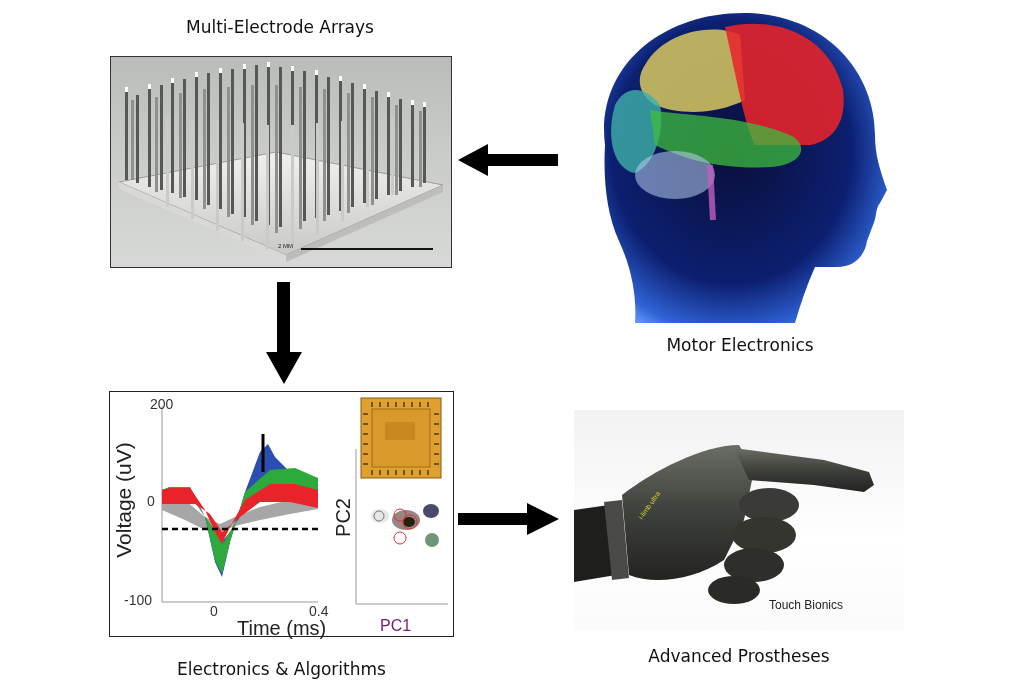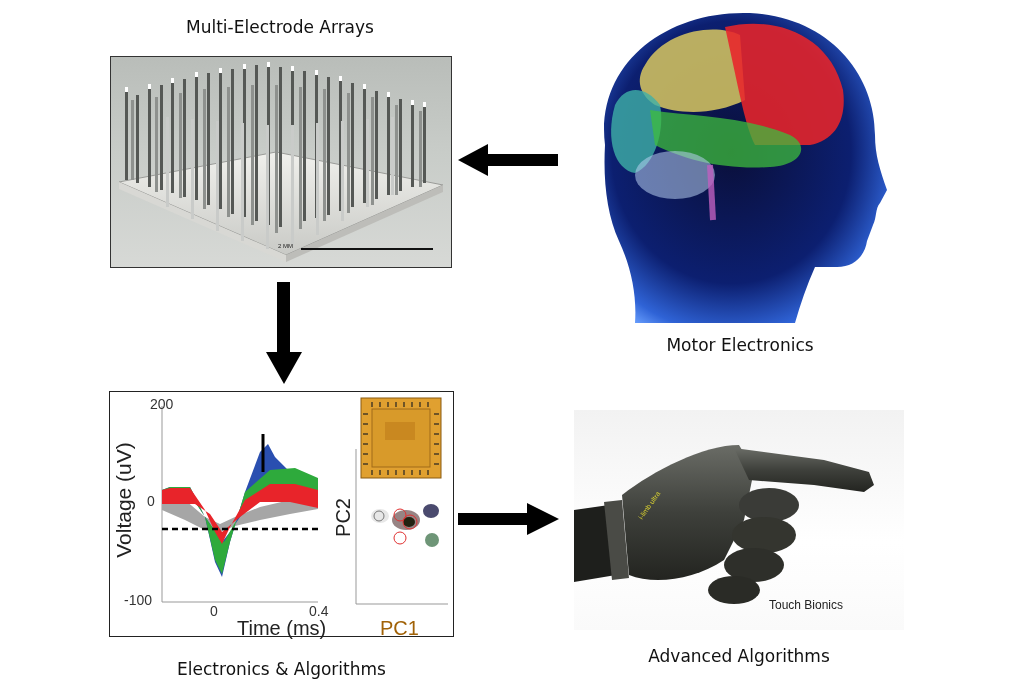--- a/index.html
+++ b/index.html
@@ -22,21 +22,21 @@
   
   #hand { left:574px; top:410px; width:330px; height:220px;
           background:linear-gradient(180deg,#f2f2f2 0%,#ffffff 60%,#fafafa 100%); }
 </style>
 </head>
 <body>
 
 <div class="abs title" style="left:110px;top:17px;width:340px;">Multi-Electrode Arrays</div>
 <div class="abs title" style="left:575px;top:335px;width:330px;">Motor Electronics</div>
 <div class="abs title" style="left:109px;top:659px;width:345px;">Electronics &amp; Algorithms</div>
-<div class="abs title" style="left:574px;top:646px;width:330px;">Advanced Algorithms</div>
+<div class="abs title" style="left:574px;top:646px;width:330px;">Advanced Prostheses</div>
 
 <div id="mea" class="abs">
   <svg width="340" height="210" viewBox="0 0 340 210">
     <defs>
       <linearGradient id="needle" x1="0" x2="1">
         <stop offset="0" stop-color="#3d3f3d"></stop>
         <stop offset="0.5" stop-color="#7a7d7a"></stop>
         <stop offset="1" stop-color="#2e302e"></stop>
       </linearGradient>
       <linearGradient id="base" x1="0" x2="0" y1="0" y2="1">
@@ -242,21 +242,21 @@
   
   <div class="abs" style="left:12px;top:4px;font-size:14px;color:#333;margin-left:28px;">200</div>
   <div class="abs" style="left:37px;top:101px;font-size:14px;color:#333;">0</div>
   <div class="abs" style="left:14px;top:200px;font-size:14px;color:#333;">-100</div>
   <div class="abs" style="left:100px;top:211px;font-size:14px;color:#333;">0</div>
   <div class="abs" style="left:159px;top:211px;font-size:14px;color:#333;margin-left:40px;">0.4</div>
   <div class="abs" style="left:-44px;top:96px;font-size:21px;color:#222;transform:rotate(-90deg);white-space:nowrap;">Voltage (uV)</div>
   <div class="abs" style="left:88px;top:225px;font-size:20px;color:#222;white-space:nowrap;margin-left:39px;">Time (ms)</div>
   
   <div class="abs" style="left:214px;top:114px;font-size:20px;color:#222;transform:rotate(-90deg);">PC2</div>
-  <div class="abs" style="left:270px;top:225px;font-size:20px;color:#a16207;">PC1</div>
+  <div class="abs" style="left:270px;top:225px;font-size:16px;color:#701a75;">PC1</div>
 </div>
 
 <div id="hand" class="abs">
   <svg width="330" height="220" viewBox="0 0 330 220">
     <defs>
       <linearGradient id="handg" x1="0" y1="0" x2="0" y2="1">
         <stop offset="0" stop-color="#6a6c66"></stop>
         <stop offset="0.5" stop-color="#3e403b"></stop>
         <stop offset="1" stop-color="#232420"></stop>
       </linearGradient>

